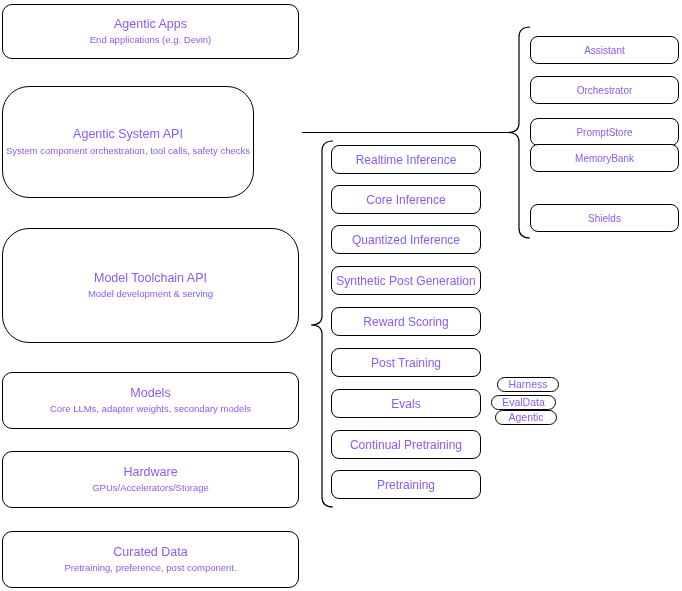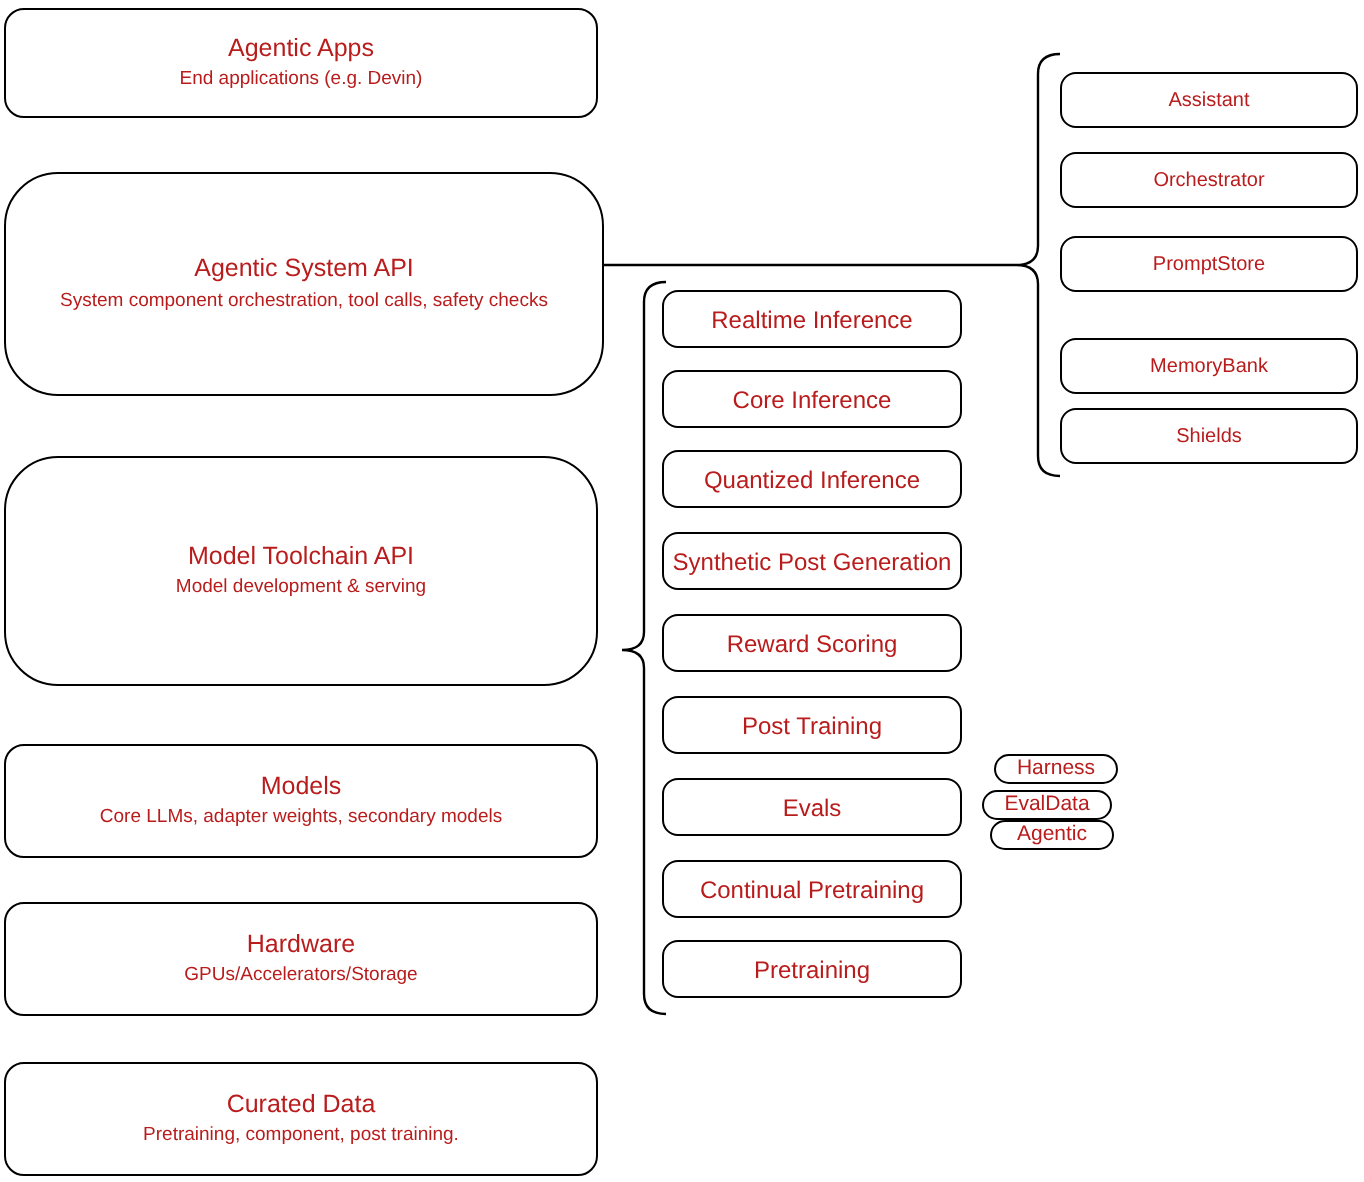--- a/index.html
+++ b/index.html
@@ -2,21 +2,21 @@
 <html><head>
 <meta charset="utf-8">
 <style>
   html, body { margin: 0; padding: 0; background: #ffffff; }
   #canvas {
     position: relative;
     width: 682px;
     height: 591px;
     background: #ffffff;
     font-family: "Liberation Sans", sans-serif;
-    color: #b91c1c;
+    color: #8b5cf6;
     overflow: hidden;
   }
   .box {
     position: absolute;
     box-sizing: border-box;
     background: #ffffff;
     border: 1px solid #000000;
     display: flex;
     flex-direction: column;
     align-items: center;
@@ -87,21 +87,21 @@
     <line x1="302" y1="132.5" x2="508" y2="132.5" stroke="#000000" stroke-width="1.2"></line>
     <path d="M 333 141 Q 322 141 322 151 L 322 316 Q 322 325 311 325 Q 322 325 322 334 L 322 497 Q 322 507 333 507" fill="none" stroke="#000000" stroke-width="1.2"></path>
     <path d="M 530 27 Q 519 27 519 37 L 519 123 Q 519 132.5 508 132.5 Q 519 132.5 519 142 L 519 228 Q 519 238 530 238" fill="none" stroke="#000000" stroke-width="1.2"></path>
   </svg>
 
   <div class="box r10" style="left:2px; top:4px; width:297px; height:55px;">
     <span class="title">Agentic Apps</span>
     <span class="subtitle">End applications (e.g. Devin)</span>
   </div>
 
-  <div class="box r27" style="left:2px; top:86px; width:300px; height:112px;">
+  <div class="box r27" style="left:2px; top:86px; width:252px; height:112px;">
     <span class="title">Agentic System API</span>
     <span class="subtitle">System component orchestration, tool calls, safety checks</span>
   </div>
 
   <div class="box r27" style="left:2px; top:228px; width:297px; height:115px;">
     <span class="title">Model Toolchain API</span>
     <span class="subtitle">Model development &amp; serving</span>
   </div>
 
   <div class="box r10" style="left:2px; top:451px; width:297px; height:57px;">
@@ -109,21 +109,21 @@
     <span class="subtitle">GPUs/Accelerators/Storage</span>
   </div>
 
   <div class="box r10" style="left:2px; top:372px; width:297px; height:57px;">
     <span class="title">Models</span>
     <span class="subtitle">Core LLMs, adapter weights, secondary models</span>
   </div>
 
   <div class="box r10" style="left:2px; top:531px; width:297px; height:57px;">
     <span class="title">Curated Data</span>
-    <span class="subtitle">Pretraining, component, post training.</span>
+    <span class="subtitle">Pretraining, preference, post component.</span>
   </div>
 
   <div class="node" style="top:145px;">
     <span>Realtime Inference</span>
   </div>
   <div class="node" style="top:185px;">
     <span>Core Inference</span>
   </div>
   <div class="node" style="top:225px;">
     <span>Quantized Inference</span>
@@ -159,20 +159,20 @@
 
   <div class="rnode" style="top:36px;">
     <span>Assistant</span>
   </div>
   <div class="rnode" style="top:76px;">
     <span>Orchestrator</span>
   </div>
   <div class="rnode" style="top:118px;">
     <span>PromptStore</span>
   </div>
-  <div class="rnode" style="top:169px;">
+  <div class="rnode" style="top:144px;">
     <span>MemoryBank</span>
   </div>
   <div class="rnode" style="top:204px;">
     <span>Shields</span>
   </div>
 
 </div>
 
 </body></html>

